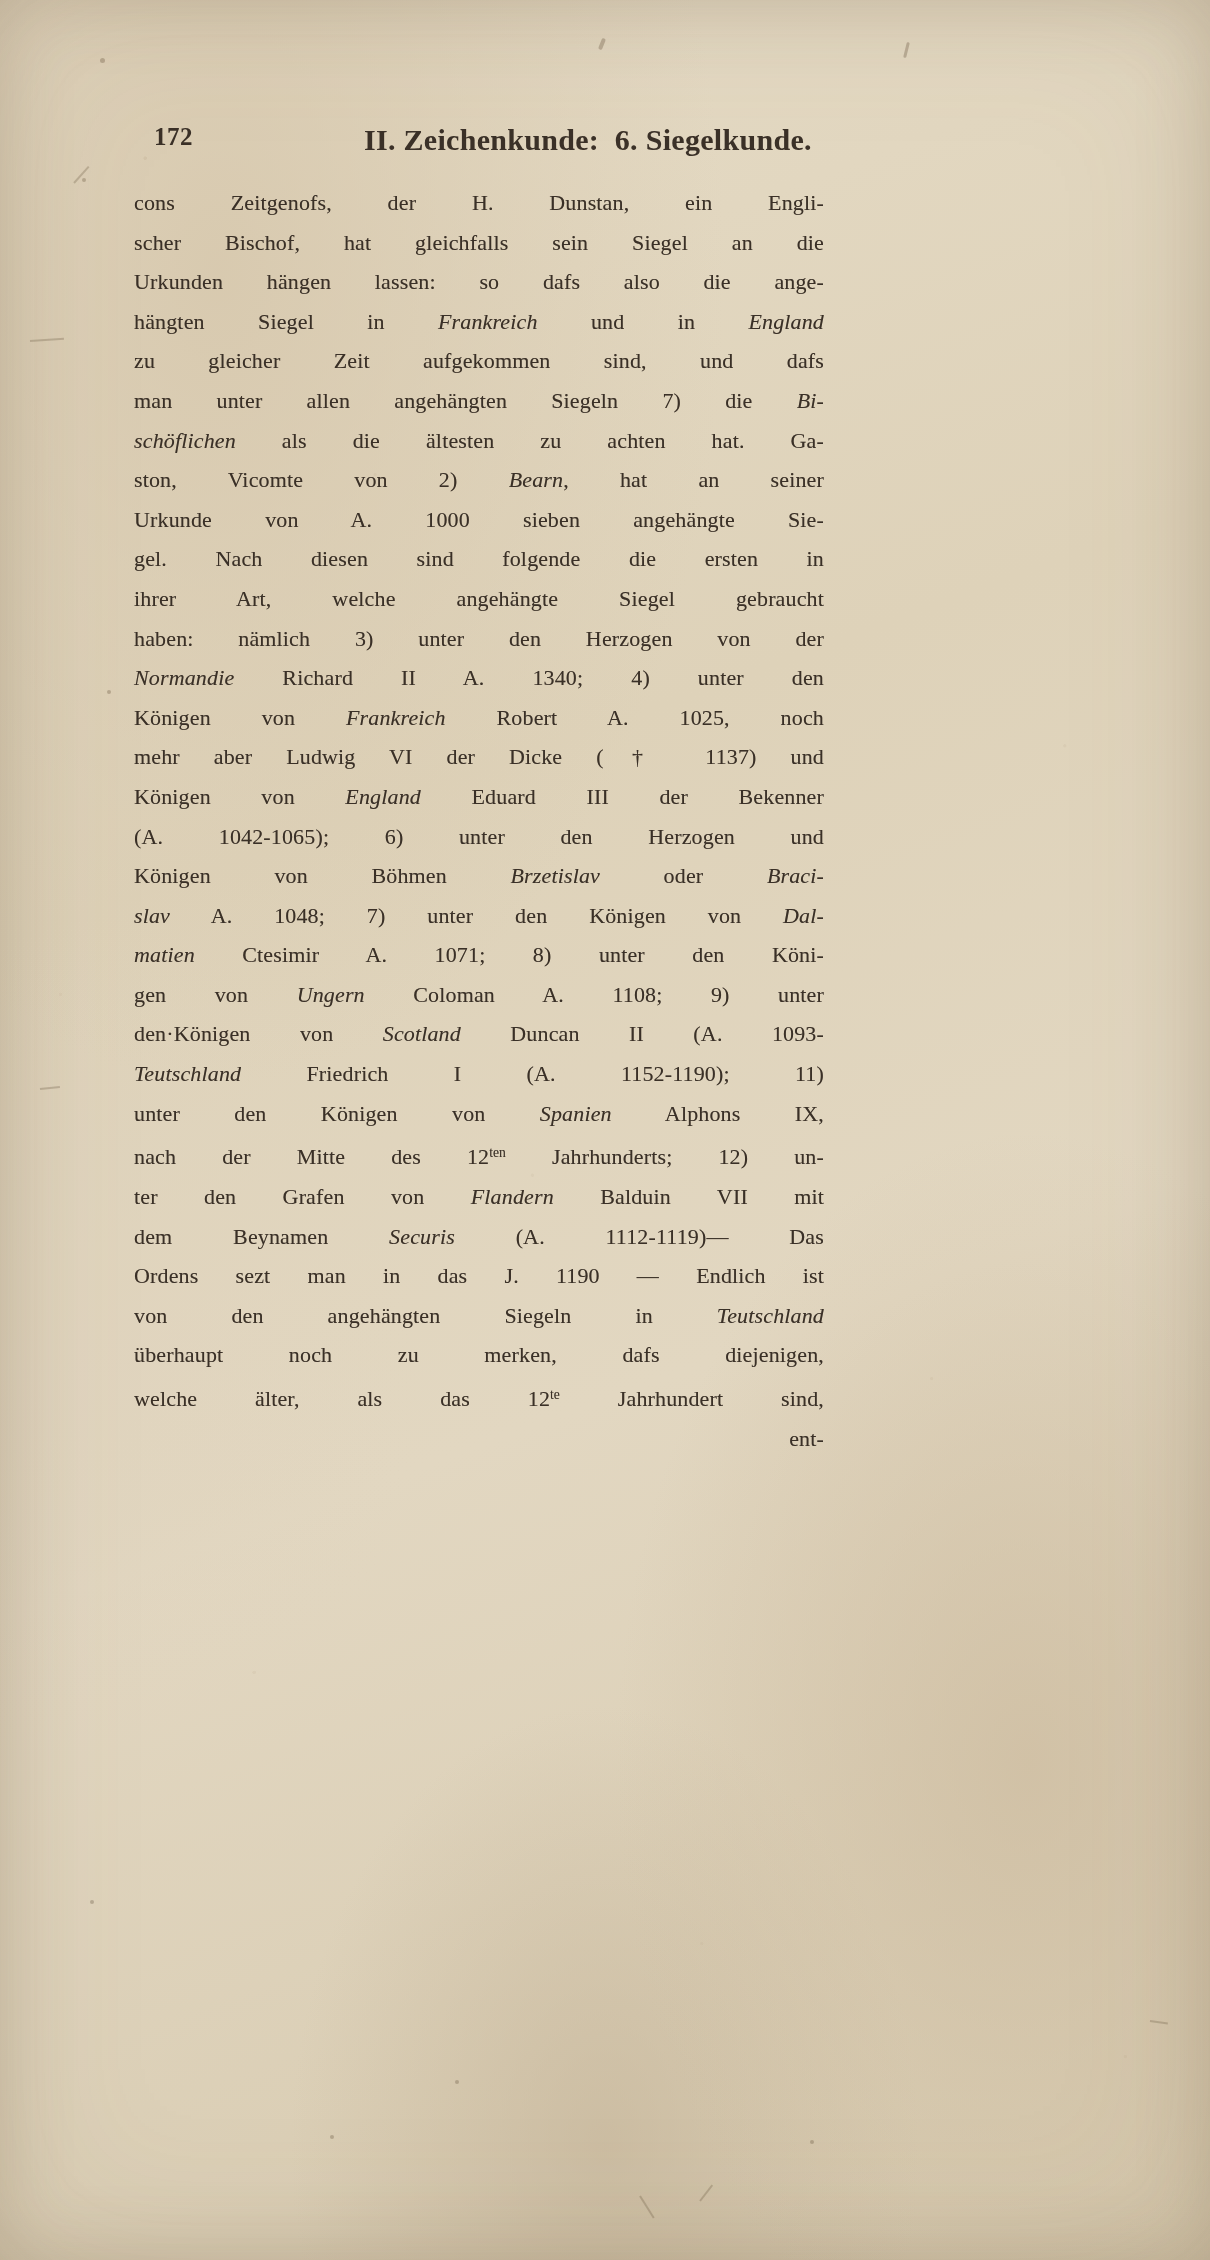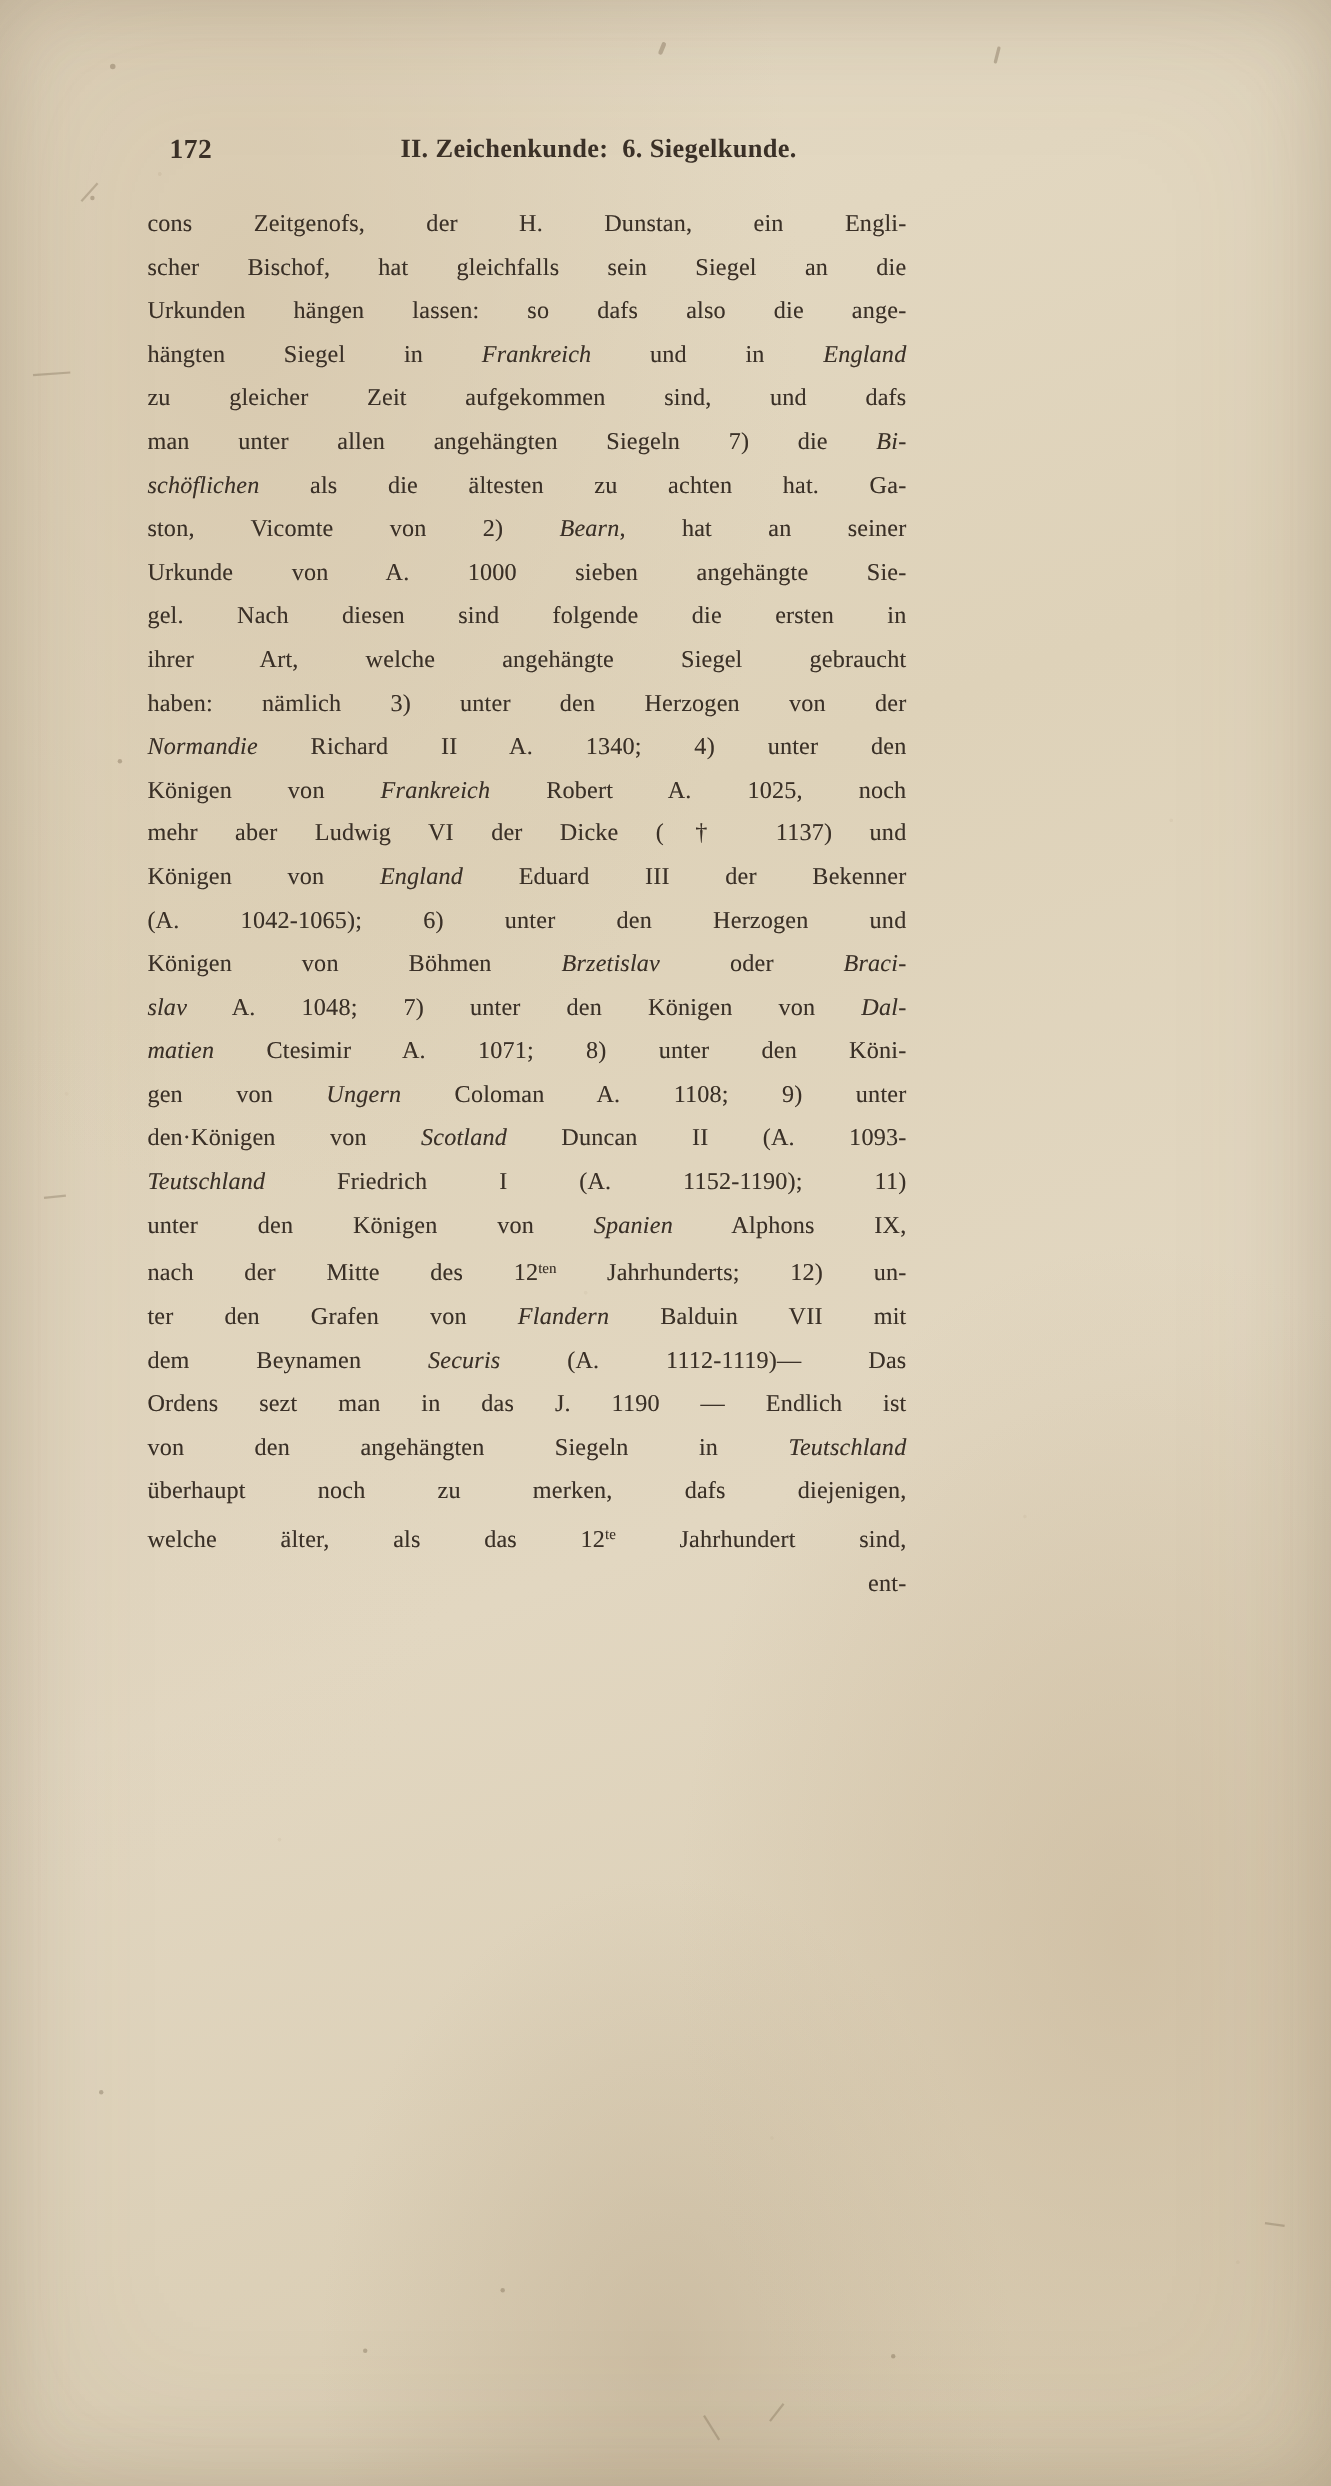--- a/index.html
+++ b/index.html
@@ -72,21 +72,21 @@
     left: 120px;
     font-size: 25px;
     font-weight: bold;
     letter-spacing: 0.5px;
     font-variant-numeric: oldstyle-nums;
   }
 
   .head-title {
     position: absolute;
     left: 330px;
-    font-size: 24px;
+    font-size: 30px;
     font-weight: bold;
     letter-spacing: 0.3px;
     white-space: pre;
   }
 
   
   .body-block {
     position: absolute;
     top: 183px;
     left: 134px;

